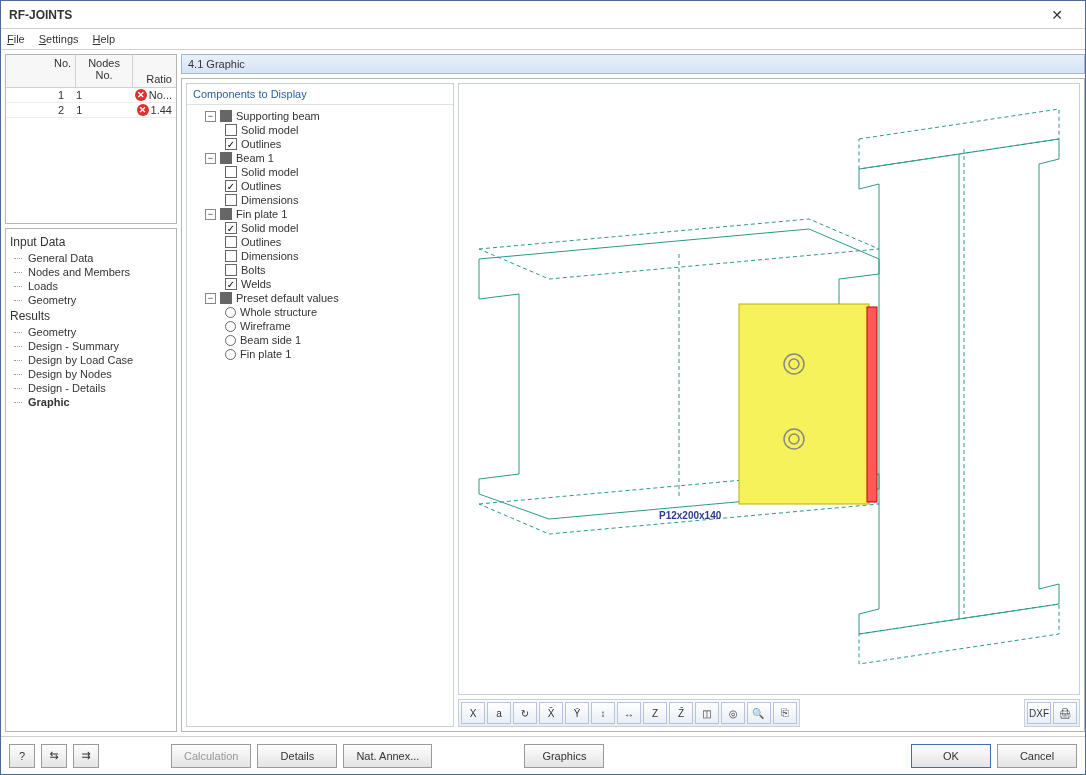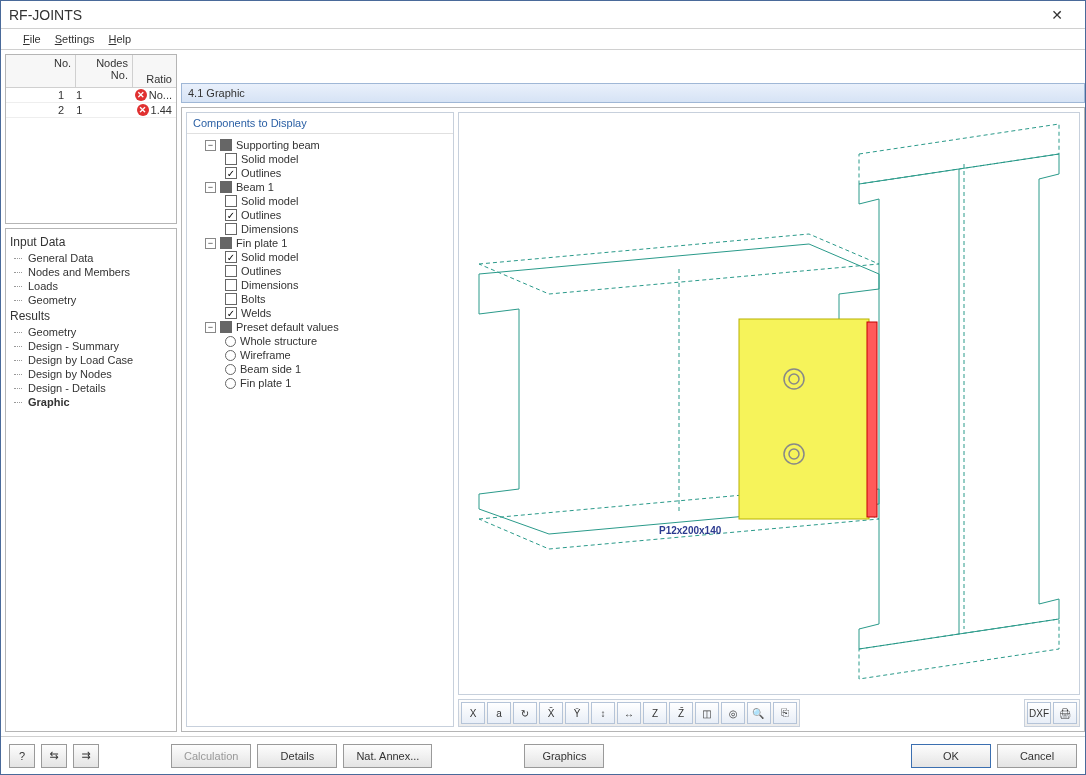--- a/index.html
+++ b/index.html
@@ -1,43 +1,43 @@
 <!DOCTYPE html>
 <html><head>
 <meta charset="utf-8">
 <style>
   * { box-sizing: border-box; }
   html, body { margin:0; padding:0; font-family: "Segoe UI", Tahoma, sans-serif; font-size:11px; color:#333; }
   .window { width:1086px; height:775px; border:1px solid #4a6a9a; display:flex; flex-direction:column; background:#fff; }
   .titlebar { height:28px; display:flex; align-items:center; justify-content:space-between; padding:0 8px; border-bottom:1px solid #d0d0d0; }
-  .titlebar .title { font-size:14px; }
+  .titlebar .title { font-size:12px;font-weight:bold; }
   .titlebar .close { width:40px; text-align:center; font-size:14px; cursor:pointer; }
-  .menubar { height:21px; display:flex; align-items:center; gap:2px; padding:0 16px; border-bottom:1px solid #d0d0d0; }
+  .menubar { height:21px; display:flex; align-items:center; gap:2px; padding:0 0; border-bottom:1px solid #d0d0d0; }
   .menubar .menuitem { padding:2px 6px; cursor:pointer; }
   .menubar .menuitem u { text-decoration:underline; }
   .body { flex:1; display:flex; padding:4px; gap:4px; overflow:hidden; }
   .leftcol { width:172px; display:flex; flex-direction:column; gap:4px; }
   .panel { border:1px solid #b5b5b5; background:#fff; }
   .tablepanel { flex:0 0 170px; display:flex; flex-direction:column; }
   .thead { display:flex; border-bottom:1px solid #d0d0d0; background:#f7f7f7; }
   .th { border-right:1px solid #d0d0d0; padding:2px 4px; text-align:center; }
   .th:last-child { border-right:none;margin-top:16px; }
   .trow { display:flex; border-bottom:1px solid #eee; }
   .td { padding:1px 4px; text-align:center; }
   .col-no { width:28px;margin-left:44px; }
-  .col-nodes { width:80px; text-align:right; }
+  .col-nodes { width:80px; text-align:center; }
   .col-ratio { width:60px; text-align:right; display:flex; align-items:center; justify-content:flex-end; gap:2px;}
   .erricon { width:12px; height:12px; background:#e03030; border-radius:50%; display:inline-flex; align-items:center; justify-content:center; color:#fff; font-size:9px; font-weight:bold; line-height:1; }
   .navpanel { flex:1; padding:4px 4px; }
   .navhead { font-size:12px; padding:2px 0; }
   .navitem { padding:1px 0 1px 18px; cursor:pointer; white-space:nowrap; position:relative; }
   .navitem::before { content:""; position:absolute; left:4px; top:50%; width:8px; border-top:1px dotted #999; }
   .navitem.selected { font-weight:bold; }
   .rightarea { flex:1; display:flex; flex-direction:column; }
-  .graphictitle { background:linear-gradient(#e9f0fb,#d6e3f5); border:1px solid #9fb7d6; padding:3px 6px; margin-bottom:4px;margin-top:29px; }
+  .graphictitle { background:linear-gradient(#e9f0fb,#d6e3f5); border:1px solid #9fb7d6; padding:3px 6px; margin-bottom:4px; }
   .graphicbody { flex:1; display:flex; gap:4px; border:1px solid #b5b5b5; padding:4px; background:#fff; }
   .treepanel { width:268px; border:1px solid #c7d0dc; display:flex; flex-direction:column; }
   .treetitle { color:#2a5fa4; padding:4px 6px; border-bottom:1px solid #e0e0e0; }
   .treebody { flex:1; overflow:auto; padding:4px 2px; position:relative; }
   .treebody::-webkit-scrollbar { width:16px; }
   .treebody::-webkit-scrollbar-thumb { background:#c8c8c8; }
   .tnode { display:flex; align-items:center; gap:4px; padding:1px 2px; white-space:nowrap; }
   .indent1 { padding-left:16px; }
   .indent2 { padding-left:36px; }
   .toggle { width:11px; height:11px; border:1px solid #888; display:inline-flex; align-items:center; justify-content:center; font-size:9px; line-height:1; cursor:pointer; background:#fff; }

